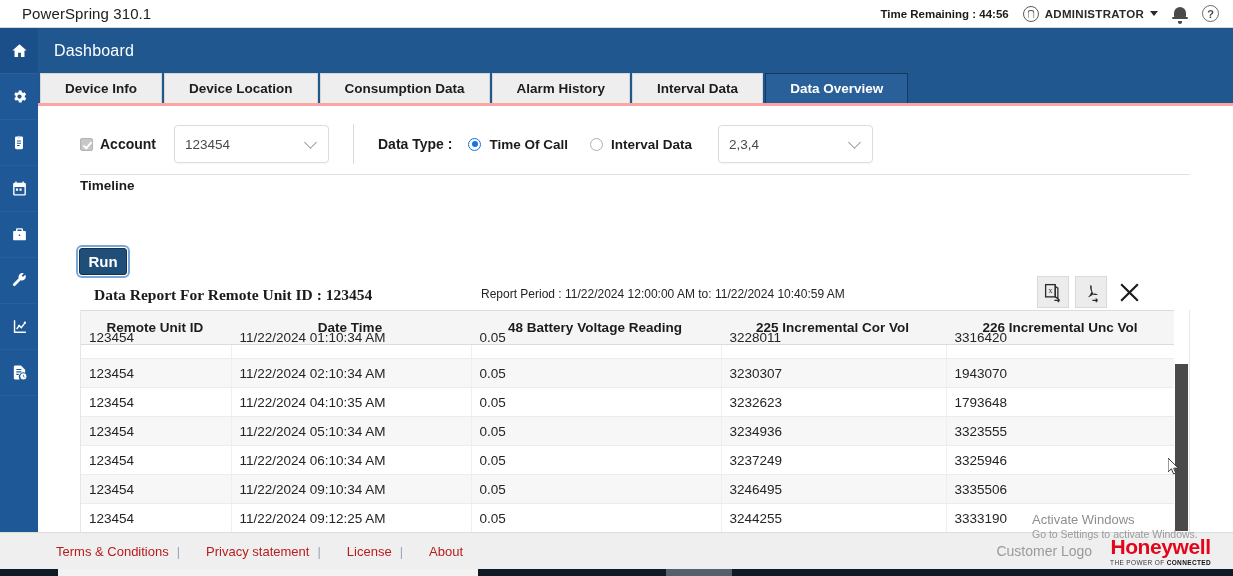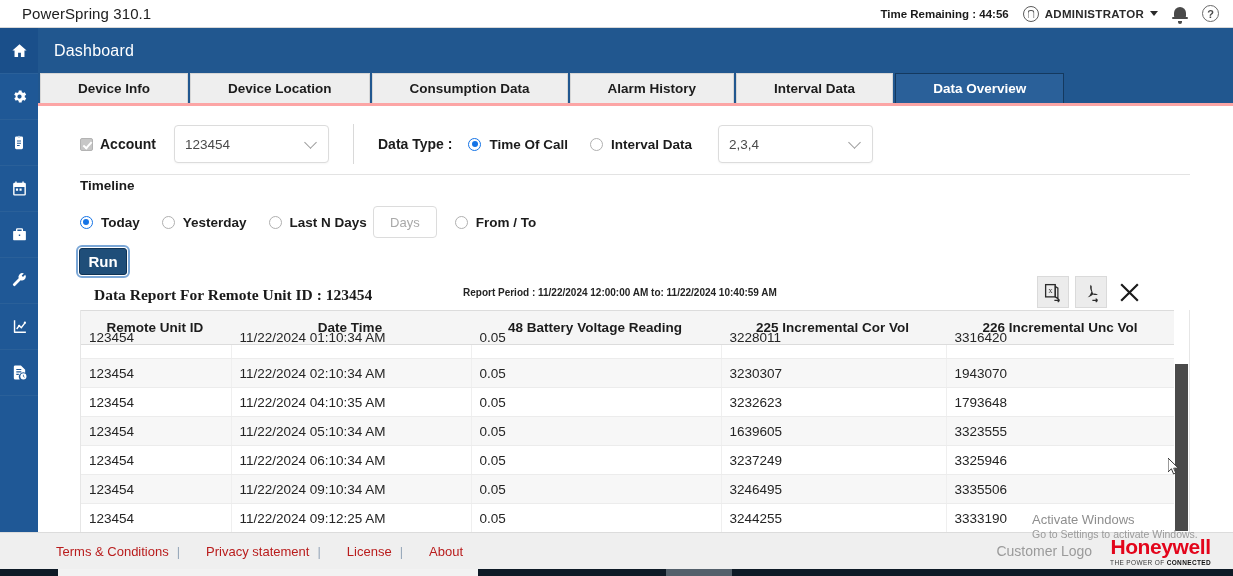--- a/index.html
+++ b/index.html
@@ -90,21 +90,21 @@
   
   .tabstrip {
     position: absolute; left: 38px; top: 73px; width: 1195px; height: 35px;
     background: #21578f; display: flex; align-items: flex-start;
     padding-left: 2px;
   }
   .tab {
     height: 30px; background: #eeeeee; color: #1c1c1c;
     font-size: 13.5px; font-weight: bold;
     display: flex; align-items: center; justify-content: center;
-    padding: 0 37px; margin-right: 2px; cursor: pointer;
+    padding: 0 24px; margin-right: 2px; cursor: pointer;
     border: 1px solid #d6d6d6; border-bottom: none;
   }
   .tab.active {
     background: #2a6099; color: #ffffff; border-color: #14395f;
   }
 
   
   .panel {
     position: absolute; left: 38px; top: 103px; width: 1195px; height: 429px;
     background: #ffffff; border-top: 3px solid #fca5a5;
@@ -184,22 +184,22 @@
     outline: 2px solid #7ba7d7; outline-offset: 1px;
   }
 
   
   .report-title {
     position: absolute; left: 56px; top: 180px;
     font-family: "Liberation Serif", serif;
     font-size: 15.5px; font-weight: bold; color: #1a1a1a;
   }
   .report-period {
-    position: absolute; left: 425px; top: 181px;
-    font-size: 10px; color: #242424; font-weight: bold;
+    position: absolute; left: 443px; top: 181px;
+    font-size: 12px; color: #242424;
   }
   .export-tools {
     position: absolute; left: 999px; top: 170px;
     display: flex; gap: 6px;
   }
   .tool-btn {
     width: 32px; height: 32px; background: #ececec; border: 1px solid #dadada;
     display: flex; align-items: center; justify-content: center; cursor: pointer;
   }
   .tool-btn.plain { background: transparent; border-color: transparent; }
@@ -401,39 +401,20 @@
       </div>
       <div class="select" style="margin-left:4px;">
         <span class="val">2,3,4</span>
         <span class="chev"></span>
       </div>
     </div>
 
     <div class="tl-sep"></div>
     <div class="tl-title">Timeline</div>
 
-    <div class="tl-row">
-      <div class="radio-wrap">
-        <span class="radio on"></span>
-        <span class="radio-label">Today</span>
-      </div>
-      <div class="radio-wrap">
-        <span class="radio"></span>
-        <span class="radio-label">Yesterday</span>
-      </div>
-      <div class="radio-wrap" style="margin-right:0;">
-        <span class="radio"></span>
-        <span class="radio-label">Last N Days</span>
-      </div>
-      <div class="days-input" placeholder="Days">Days</div>
-      <div class="radio-wrap" style="margin-right:0;">
-        <span class="radio"></span>
-        <span class="radio-label">From / To</span>
-      </div>
-    </div>
 
     <div class="run-btn">Run</div>
 
     <div class="report-title">Data Report For Remote Unit ID : 123454</div>
     <div class="report-period">Report Period : 11/22/2024 12:00:00 AM to: 11/22/2024 10:40:59 AM</div>
 
     <div class="export-tools">
       <div class="tool-btn">
         <svg width="21" height="21" viewBox="0 0 24 24">
           <rect x="3" y="3" width="11" height="14" fill="none" stroke="#2b2b2b" stroke-width="1.5"></rect>
@@ -485,21 +466,21 @@
             <td class="col1">123454</td>
             <td class="col2">11/22/2024 04:10:35 AM</td>
             <td class="col3">0.05</td>
             <td class="col4">3232623</td>
             <td class="col5">1793648</td>
           </tr>
           <tr>
             <td class="col1">123454</td>
             <td class="col2">11/22/2024 05:10:34 AM</td>
             <td class="col3">0.05</td>
-            <td class="col4">1639605</td>
+            <td class="col4">3234936</td>
             <td class="col5">3323555</td>
           </tr>
           <tr>
             <td class="col1">123454</td>
             <td class="col2">11/22/2024 06:10:34 AM</td>
             <td class="col3">0.05</td>
             <td class="col4">3237249</td>
             <td class="col5">3325946</td>
           </tr>
           <tr>

